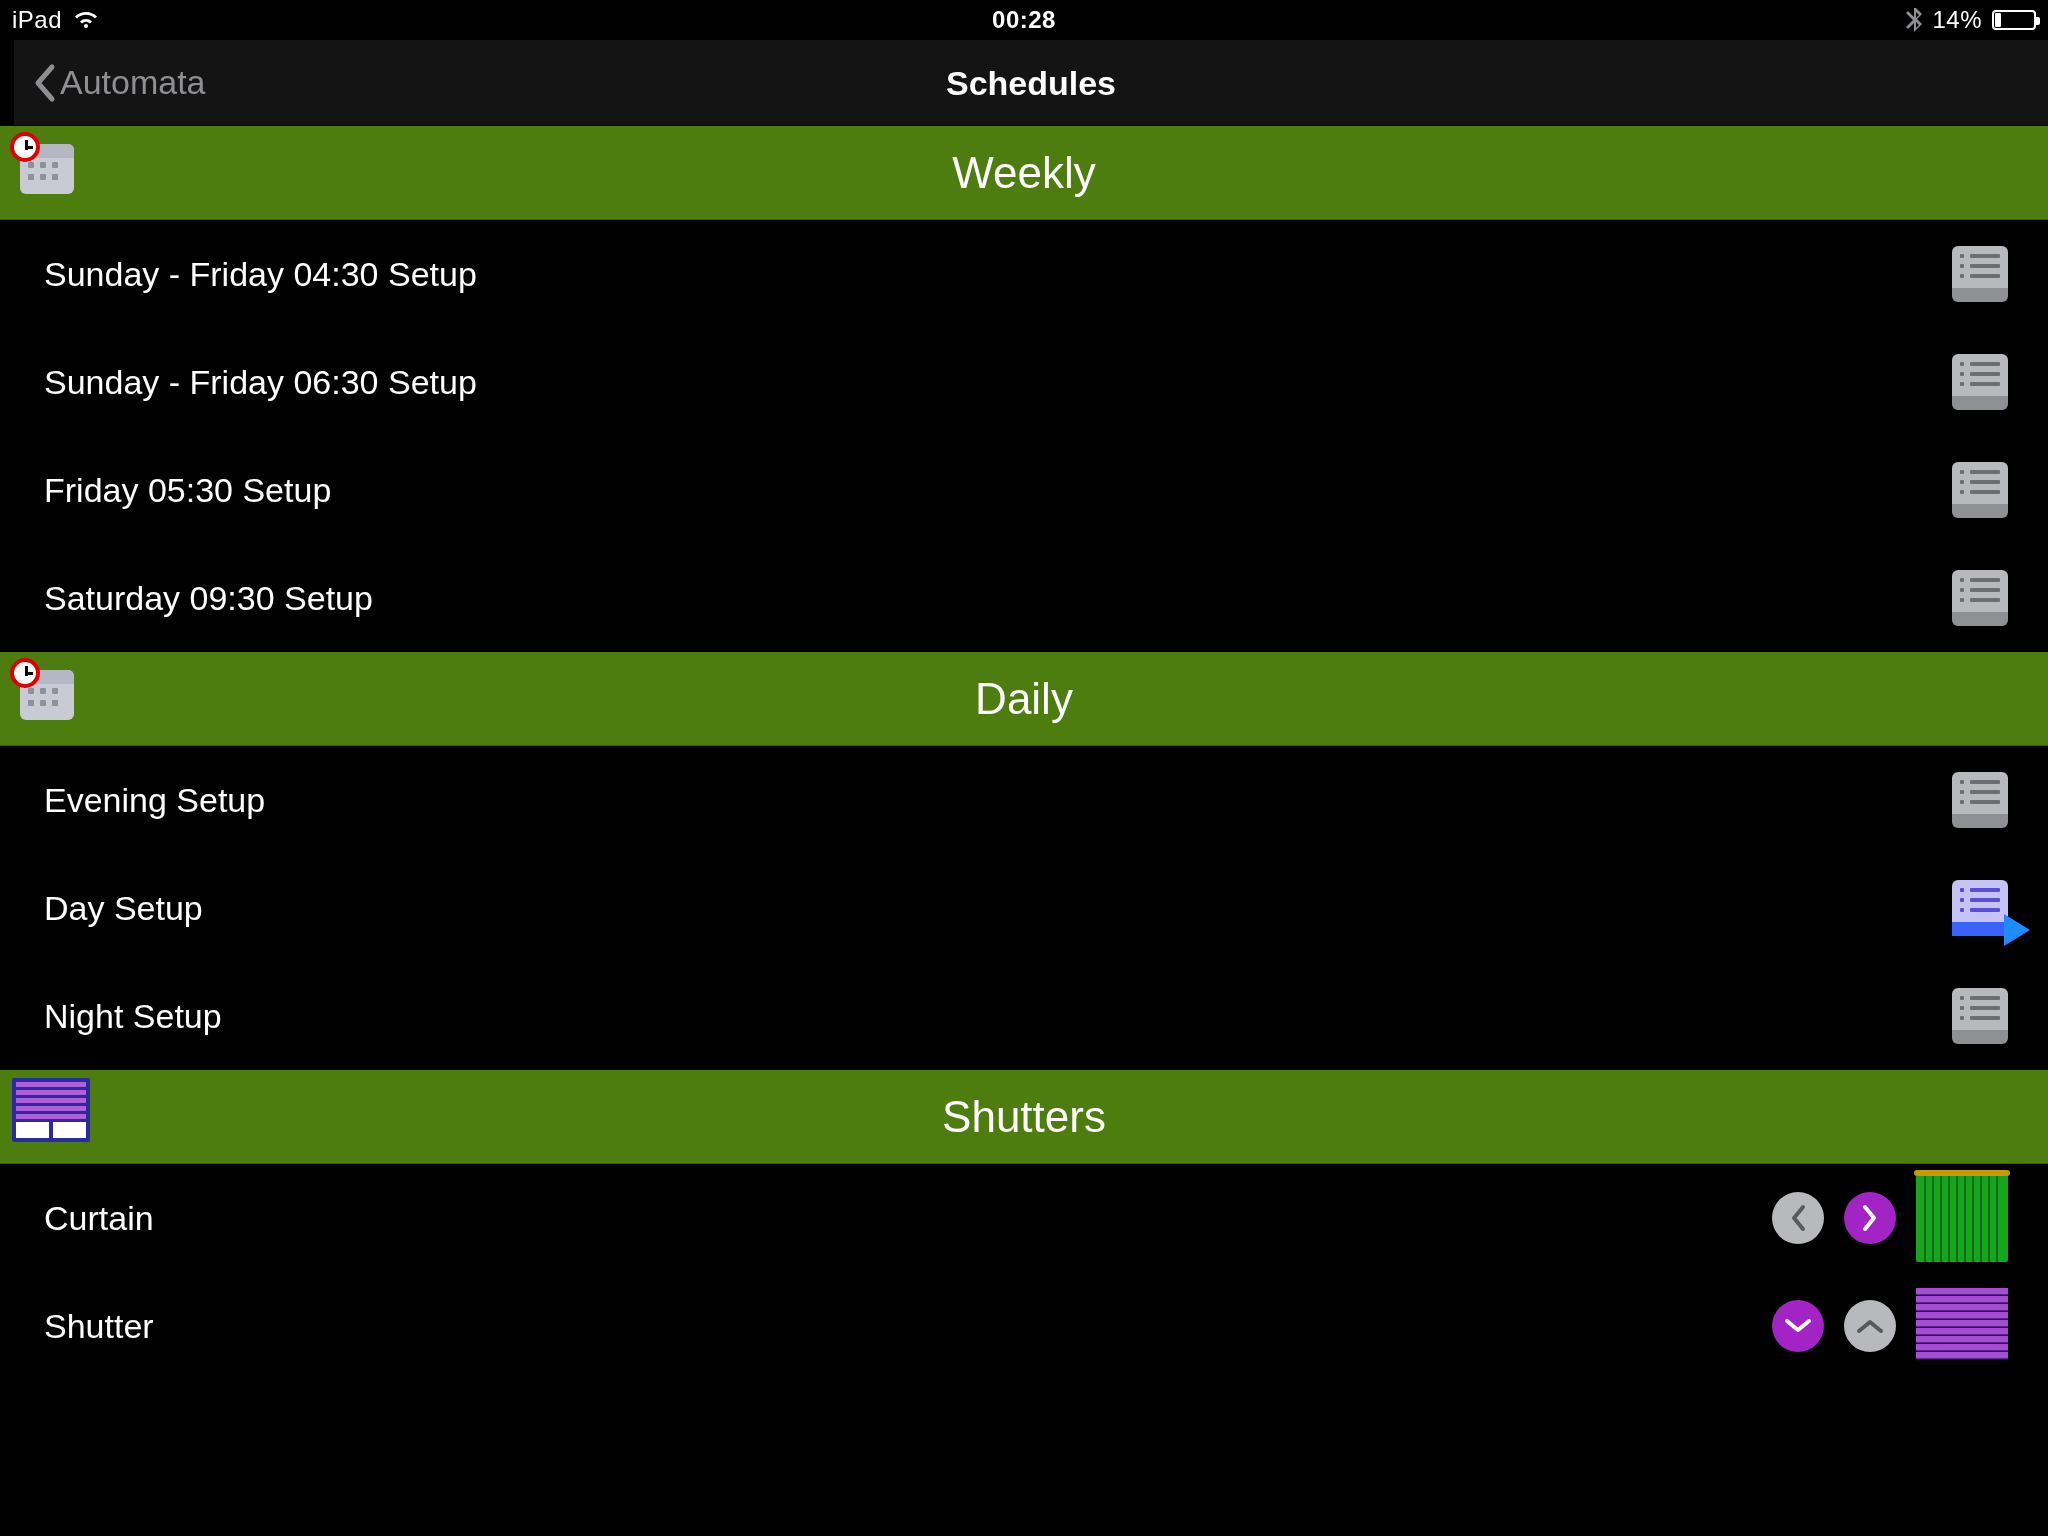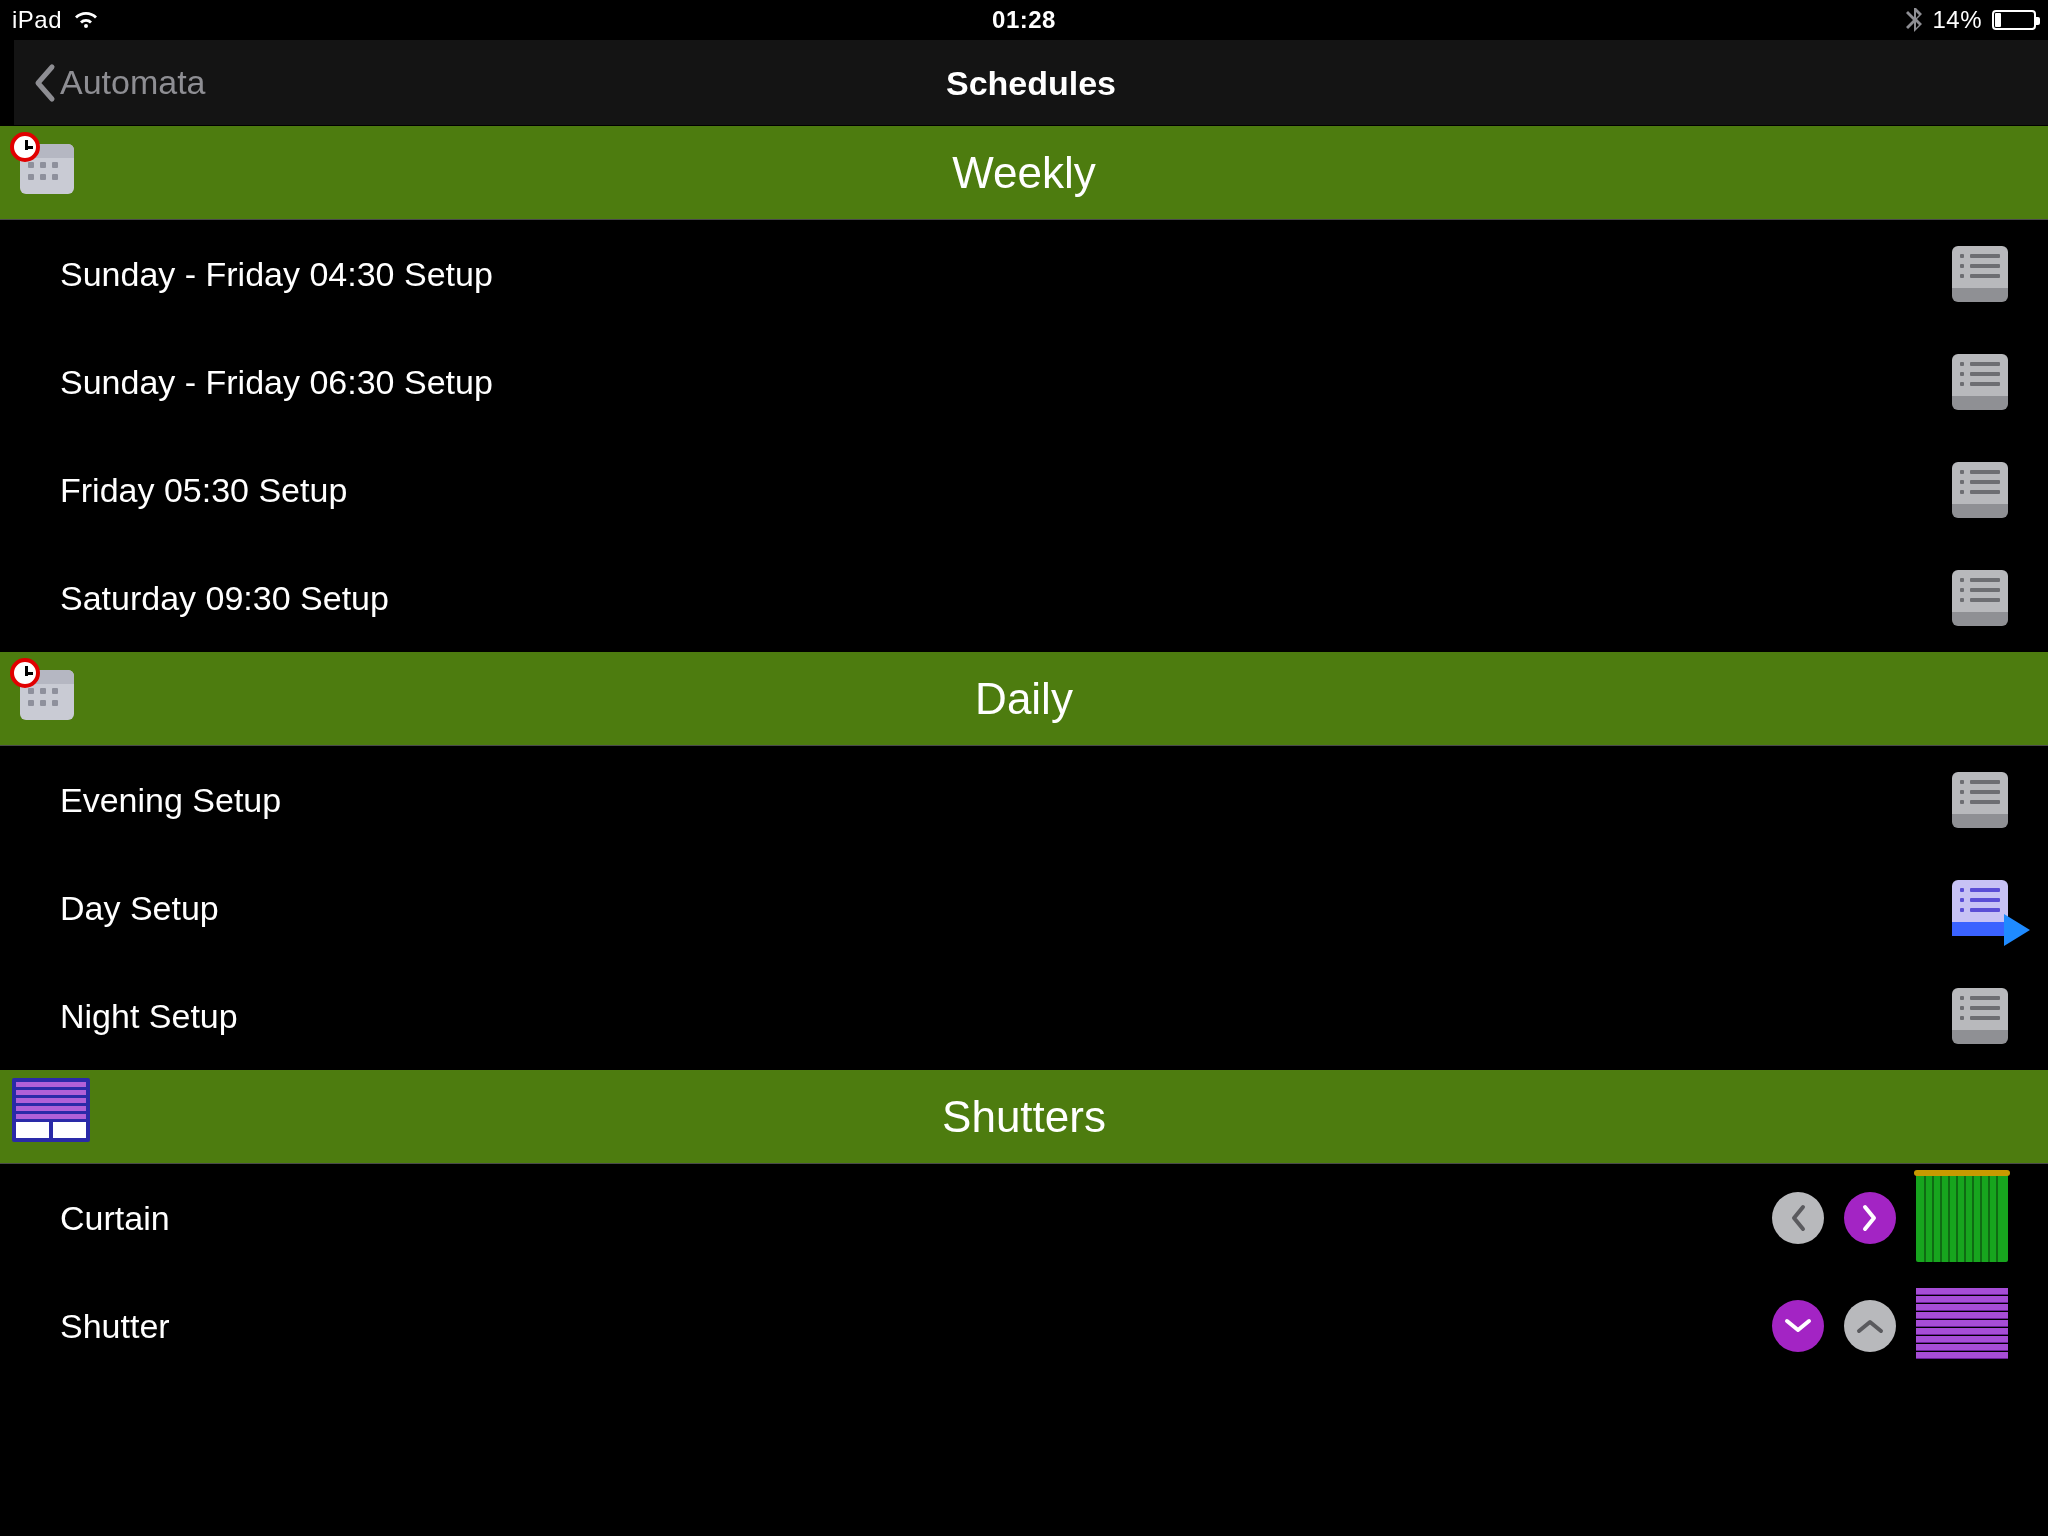--- a/index.html
+++ b/index.html
@@ -22,21 +22,21 @@
   .nav-title { position: absolute; left: 50%; top: 50%; transform: translate(-50%, -50%); font-size: 34px; font-weight: 600; }
 
   
   .content { width: 100%; }
 
   .section-header { position: relative; height: 94px; background: #4d7c0f; }
   .section-header .hdr-icon { position: absolute; left: 12px; top: 8px; }
   .section-header .hdr-title { position: absolute; left: 50%; top: 50%; transform: translate(-50%, -50%); font-size: 44px; font-weight: 400; }
   .section-header .hdr-bottom-border { position:absolute; left:0; right:0; bottom:0; height:1px; background:#4a4a4a; }
 
-  .row { position: relative; height: 108px; display:flex; align-items:center; padding-left: 60px; padding-right: 40px; }
+  .row { position: relative; height: 108px; display:flex; align-items:center; padding-left: 44px; padding-right: 40px; }
   .row .row-label { font-size: 34px; font-weight: 400; flex: 1; text-align:left; }
   .row .row-right { display:flex; align-items:center; gap:20px; }
 
   
   .list-icon { width: 56px; height: 56px; position: relative; }
   .list-icon .sheet { position:absolute; left:0; top:0; width:56px; height:44px; background:#b8b9bc; border-radius:6px 6px 0 0; }
   .list-icon .curl { position:absolute; left:0; bottom:0; width:56px; height:14px; background:#8f9094; border-radius:0 0 6px 6px; }
   .list-icon .line { position:absolute; background:#6d6e72; height:4px; border-radius:1px; }
   .list-icon .dot  { position:absolute; background:#6d6e72; width:4px; height:4px; border-radius:1px; }
   .list-icon .l1 { left:18px; top:8px;  width:30px; }
@@ -92,21 +92,21 @@
 
 <div class="status-bar">
   <div class="status-left">
     <span>iPad</span>
     <span class="wifi-icon">
       <svg width="28" height="22" viewBox="0 0 28 22">
           <path d="M14 19a2 2 0 100-4 2 2 0 000 4zM8 12.5a8.5 8.5 0 0112 0l-2 2a5.7 5.7 0 00-8 0zM3 7.5a15.5 15.5 0 0122 0l-2 2a12.7 12.7 0 00-18 0z" fill="#fff"></path>
         </svg>
     </span>
   </div>
-  <div class="status-center">01:28</div>
+  <div class="status-center">00:28</div>
   <div class="status-right">
     <span class="bt-icon">
       <svg width="16" height="24" viewBox="0 0 16 24">
           <path d="M8 0v9L2 3 0 5l7 7-7 7 2 2 6-6v9l8-8-5-5 5-5-8-8zm2 4l3 3-3 3V4zm0 10l3 3-3 3v-6z" fill="#8e8e93"></path>
         </svg>
     </span>
     <span>14%</span>
     <span class="battery">
         <span class="fill"></span>
       </span>

